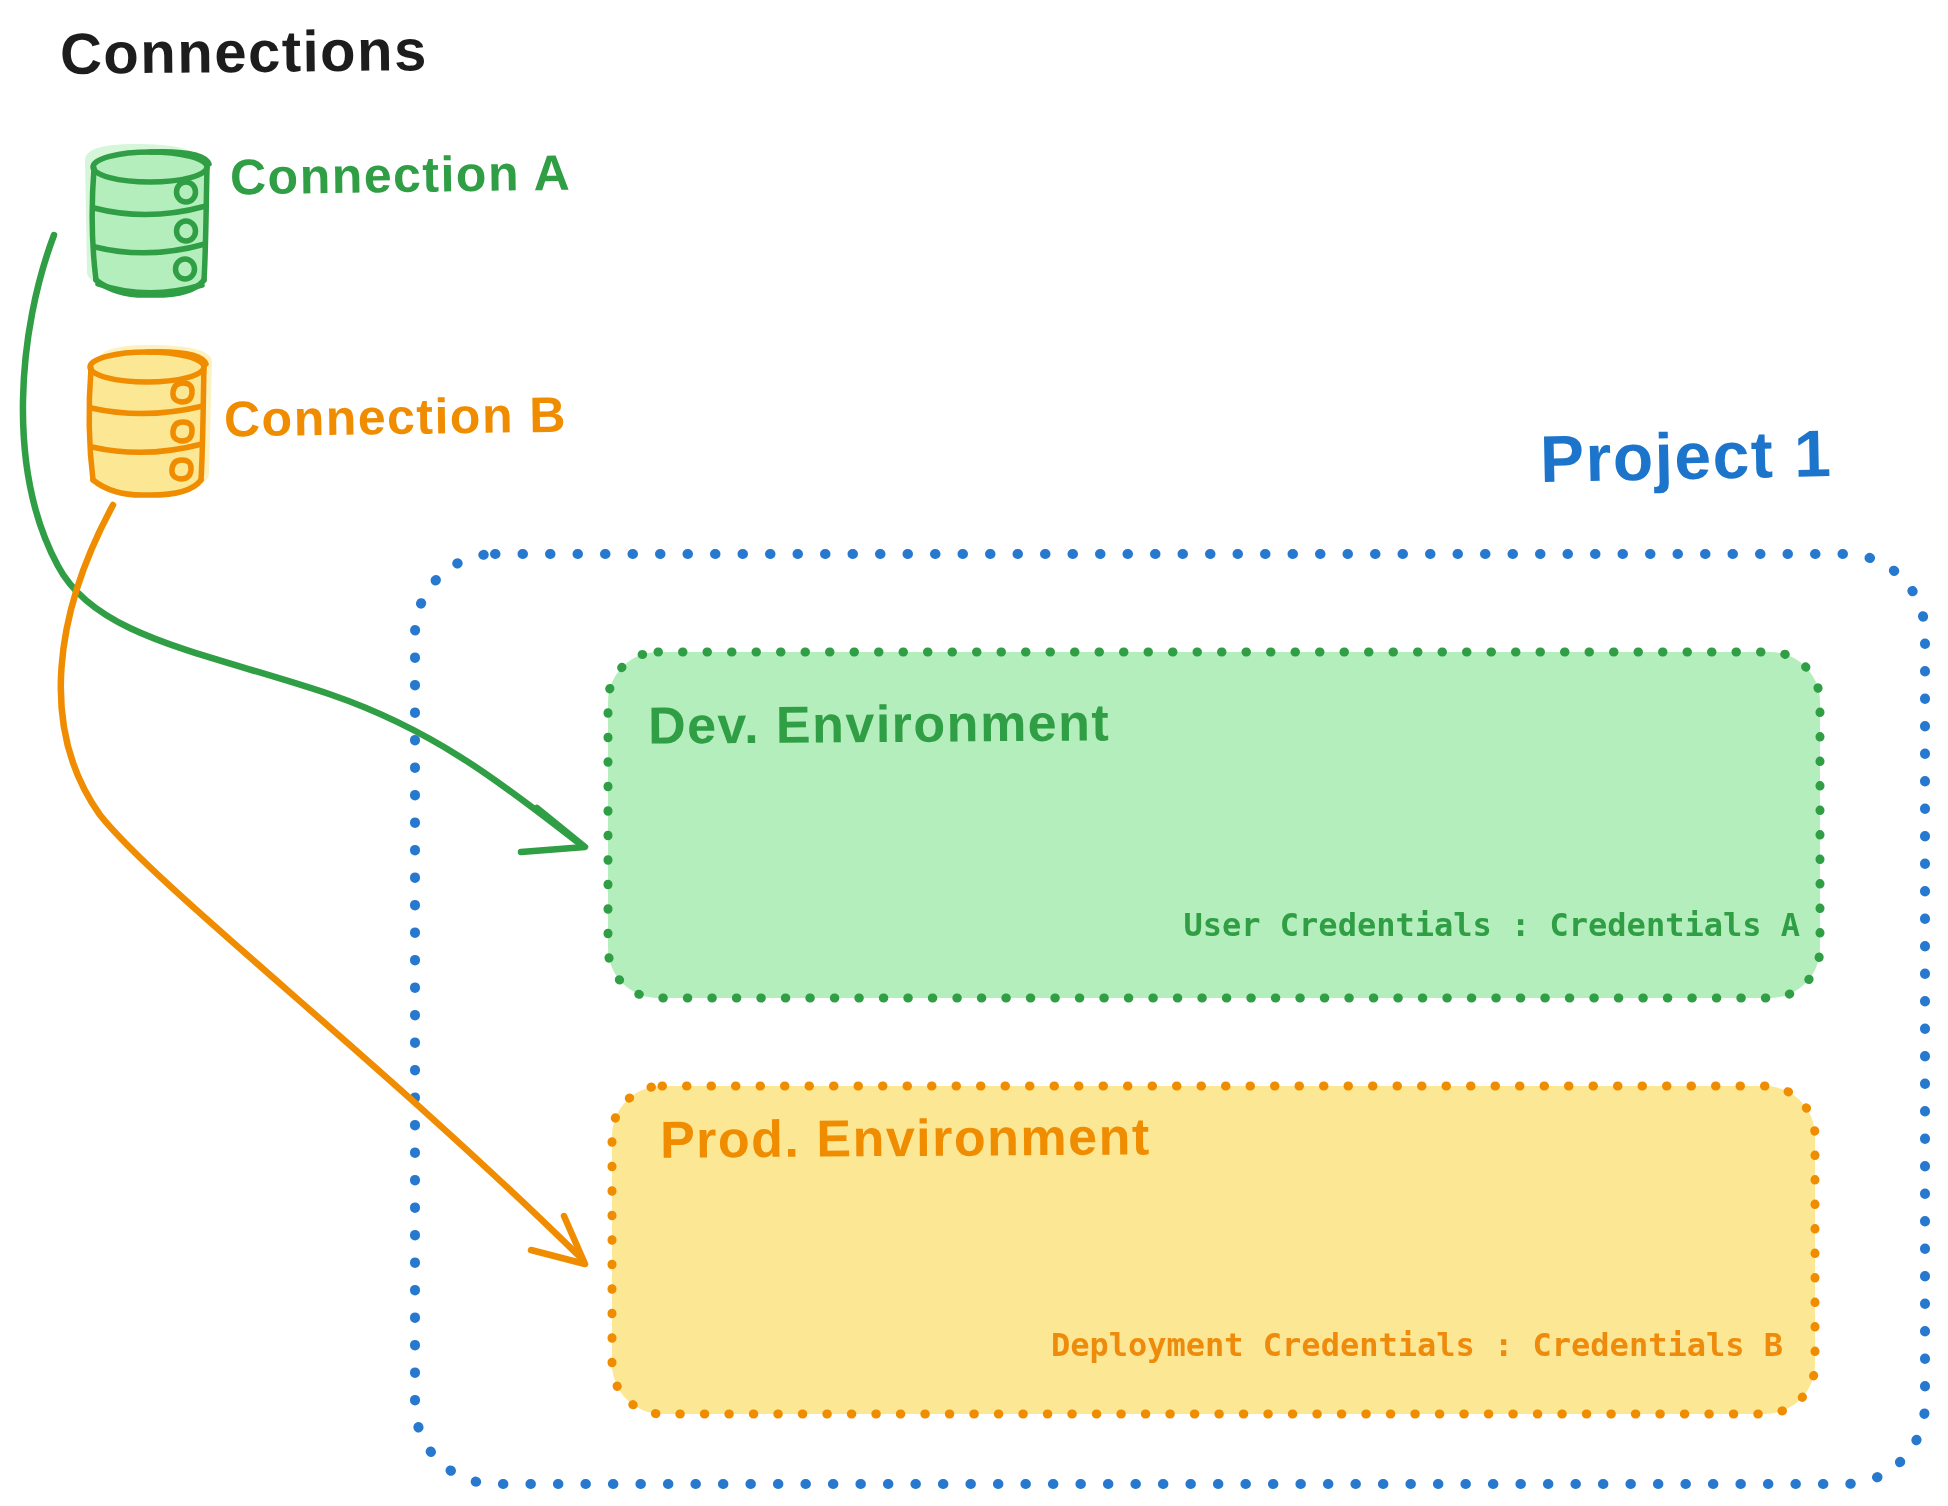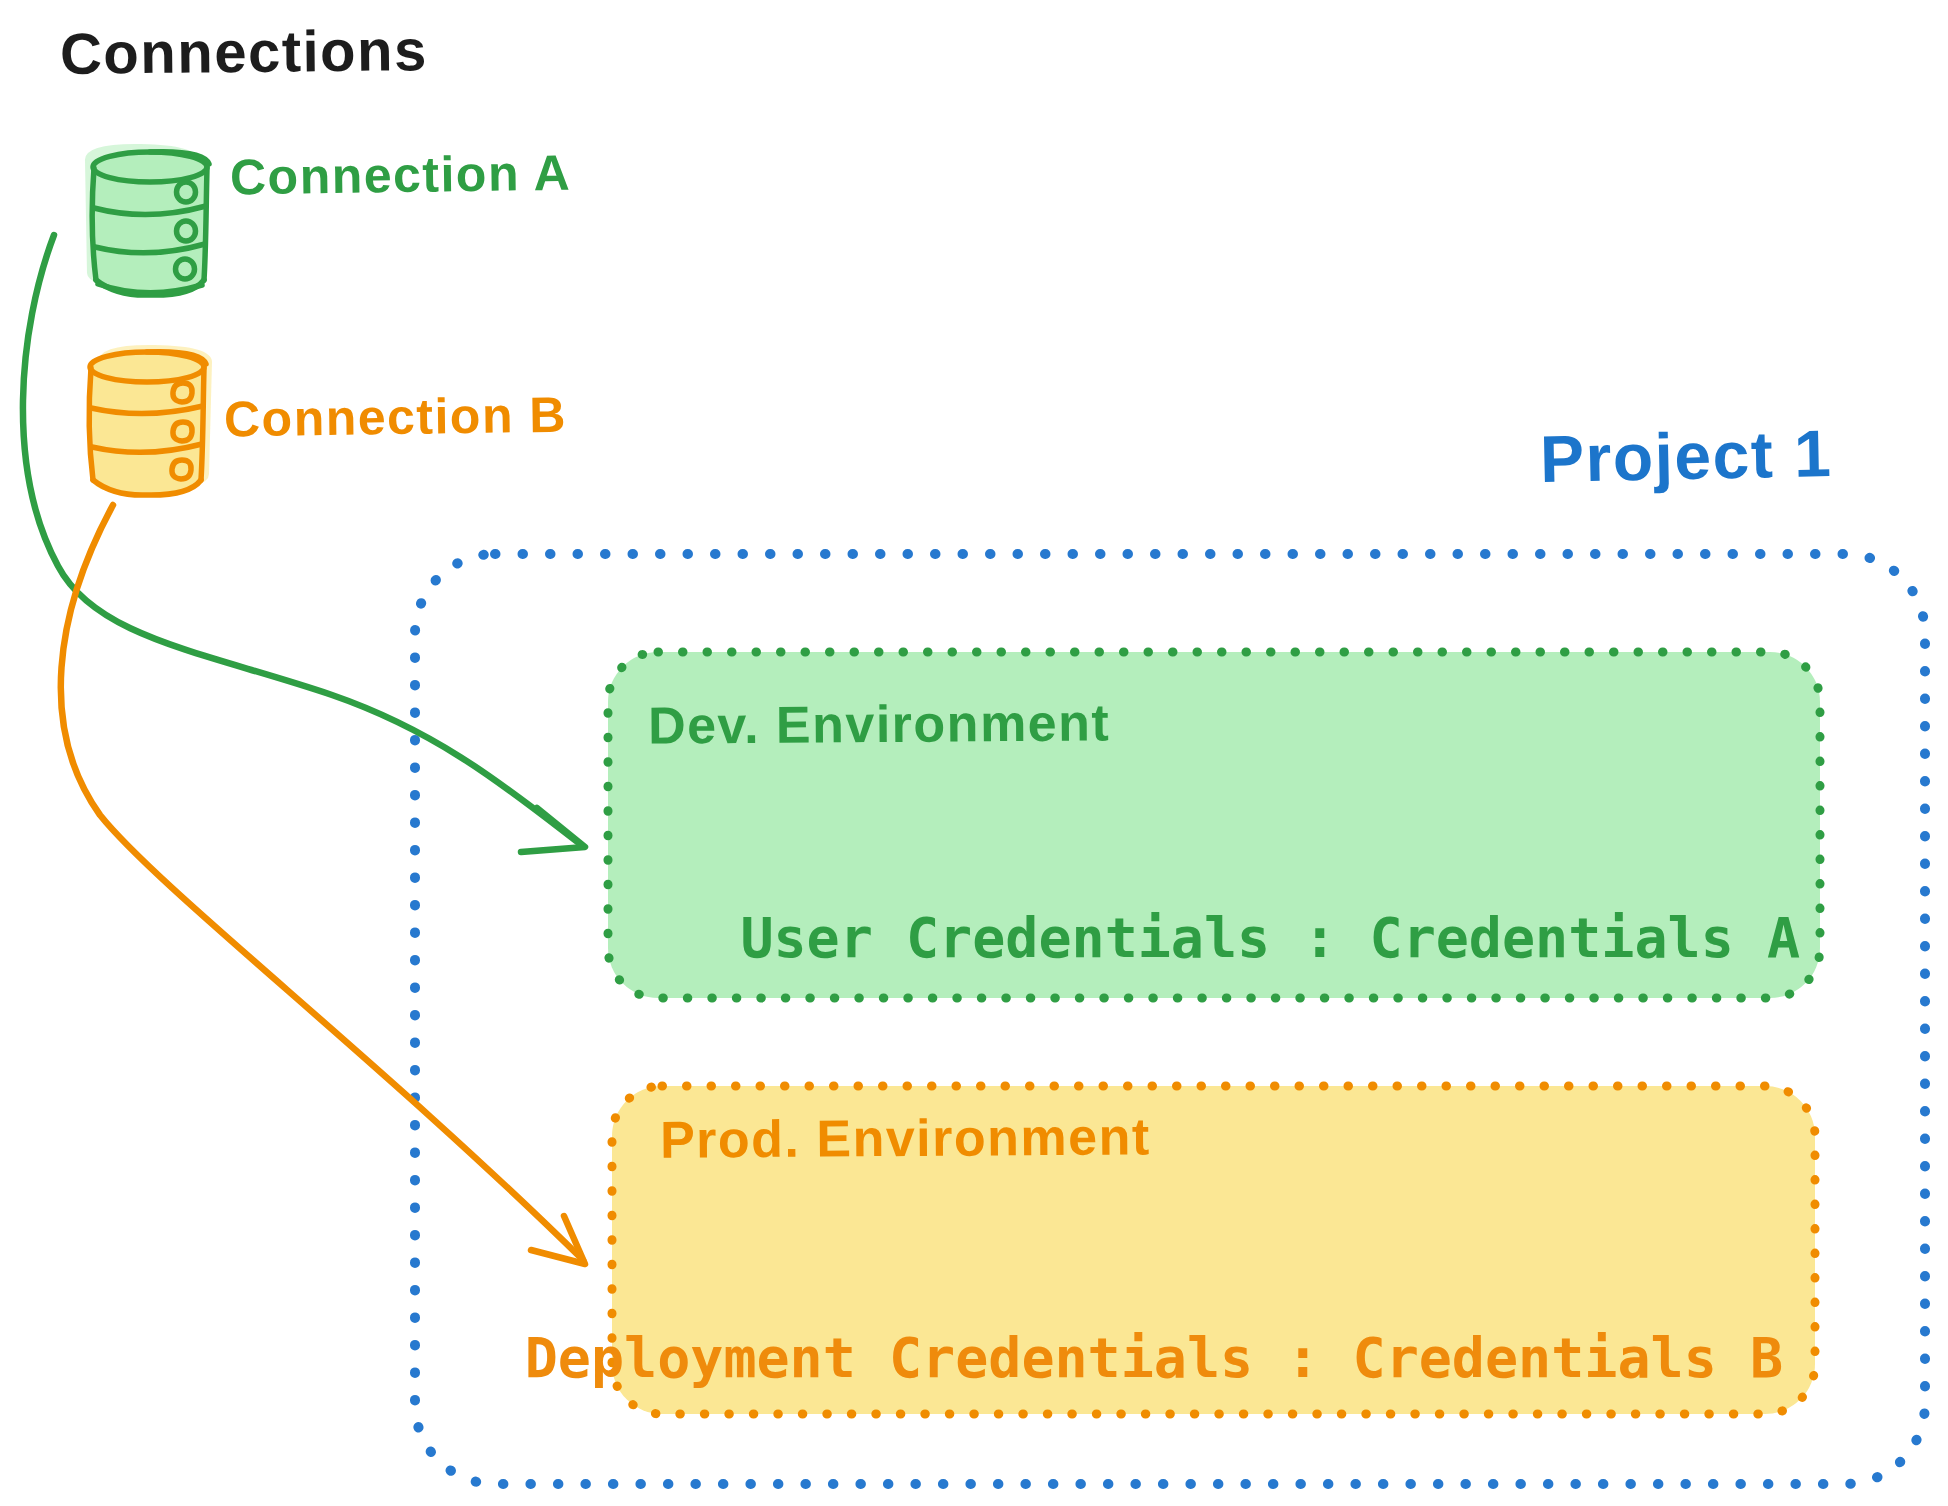--- a/index.html
+++ b/index.html
@@ -30,21 +30,21 @@
     left:1540px;top:418px;
     font-size:66px;color:#1c75cb;
     transform:rotate(-1.2deg);
   }
   .env-title{font-size:52px;transform:rotate(-0.4deg);}
   .env-title.dev{left:648px;top:694px;color:#2f9e44;}
   .env-title.prod{left:660px;top:1108px;color:#f08c00;}
   .cred{
     font-family:"DejaVu Sans Mono", monospace;
     font-weight:bold;
-    font-size:55px;
+    font-size:32px;
     white-space:nowrap;
     text-align:center;
   }
   .cred.dev{right:148px;top:906px;color:#2f9e44;}
   .cred.prod{right:165px;top:1326px;color:#ef8b0c;}
 </style>
 </head>
 <body>
 
 <div class="canvas">

